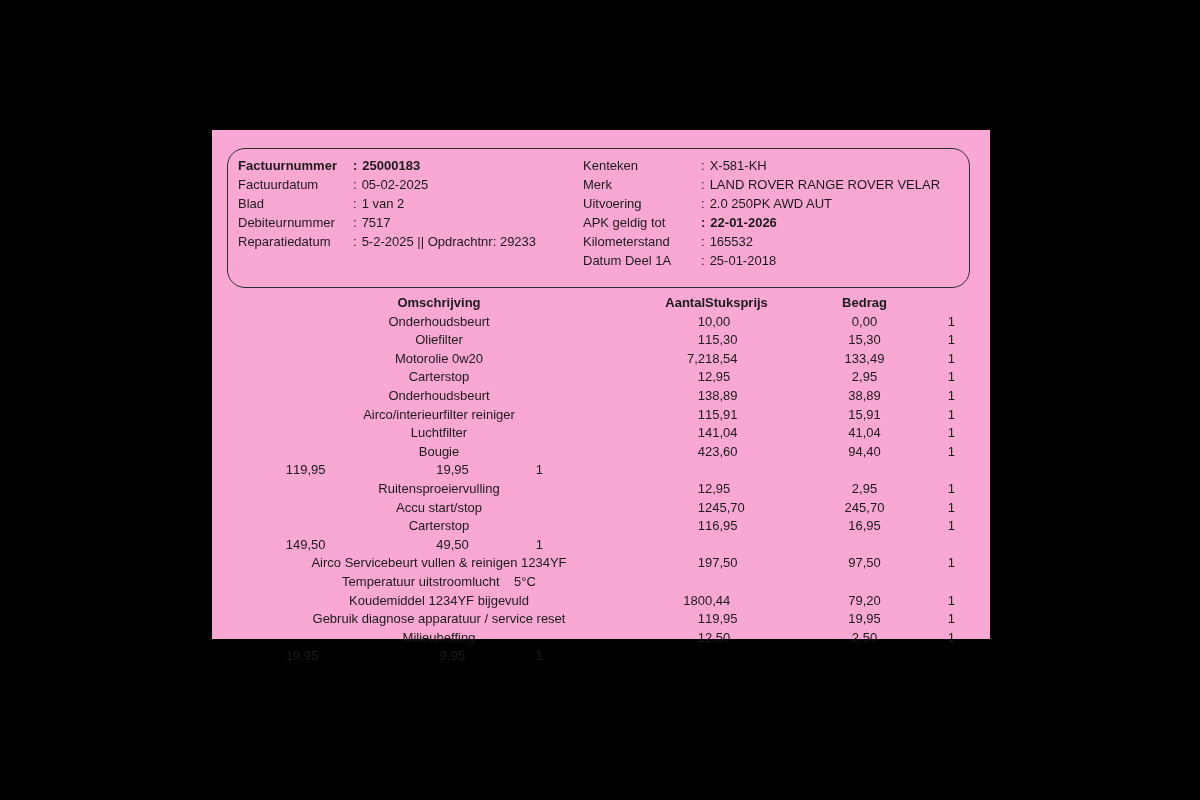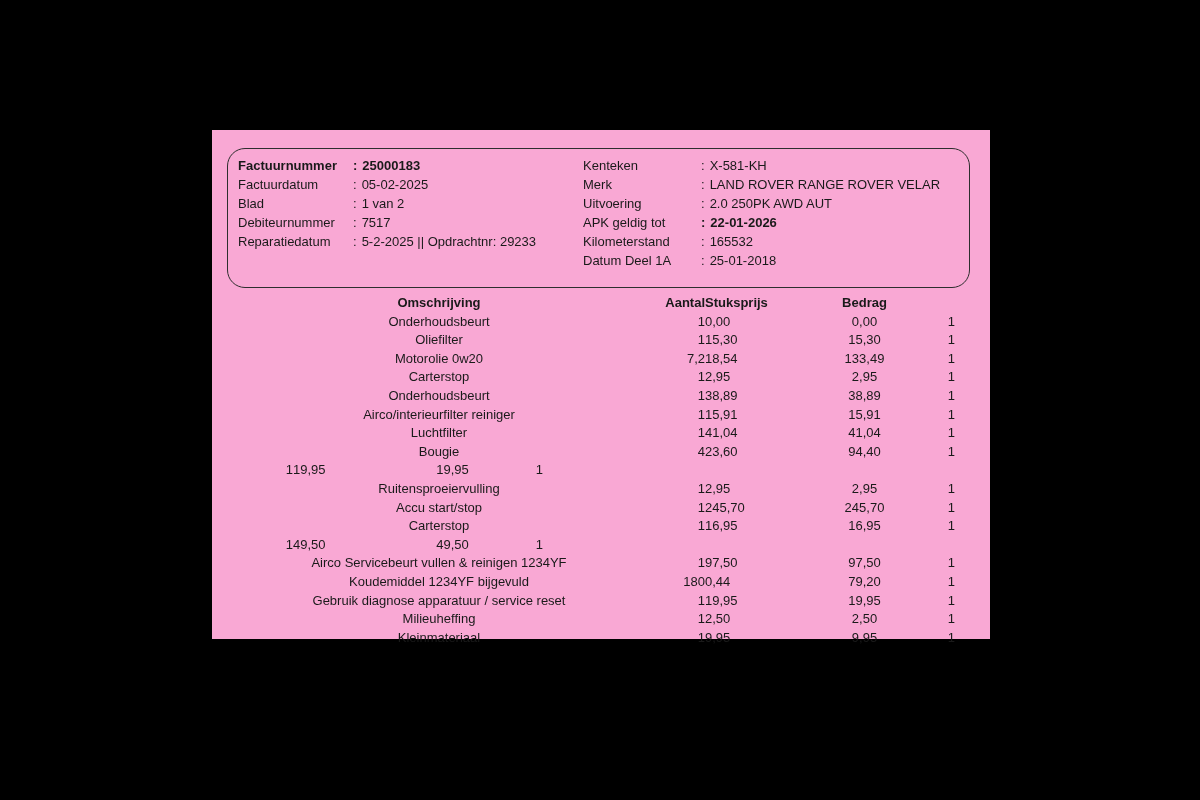--- a/index.html
+++ b/index.html
@@ -239,20 +239,27 @@
     <span class="cell vat">1</span>
   </div>
         <div class="row">
     <span class="cell desc">Airco Servicebeurt vullen &amp; reinigen 1234YF</span>
     <span class="cell qty">1</span>
     <span class="cell price">97,50</span>
     <span class="cell amount">97,50</span>
     <span class="cell vat">1</span>
   </div>
         <div class="row">
+    <span class="cell desc">Temperatuur uitstroomlucht    5°C</span>
+    <span class="cell qty"></span>
+    <span class="cell price"></span>
+    <span class="cell amount"></span>
+    <span class="cell vat"></span>
+  </div>
+        <div class="row">
     <span class="cell desc">Koudemiddel 1234YF bijgevuld</span>
     <span class="cell qty">180</span>
     <span class="cell price">0,44</span>
     <span class="cell amount">79,20</span>
     <span class="cell vat">1</span>
   </div>
         <div class="row">
     <span class="cell desc">Gebruik diagnose apparatuur / service reset</span>
     <span class="cell qty">1</span>
     <span class="cell price">19,95</span>
@@ -260,21 +267,20 @@
     <span class="cell vat">1</span>
   </div>
         <div class="row">
     <span class="cell desc">Milieuheffing</span>
     <span class="cell qty">1</span>
     <span class="cell price">2,50</span>
     <span class="cell amount">2,50</span>
     <span class="cell vat">1</span>
   </div>
         <div class="row">
-    <span class="cell desc">Kleinmateriaal</span>
     <span class="cell qty">1</span>
     <span class="cell price">9,95</span>
     <span class="cell amount">9,95</span>
     <span class="cell vat">1</span>
   </div>
       </div>
 
   </div>
 </div>
 

